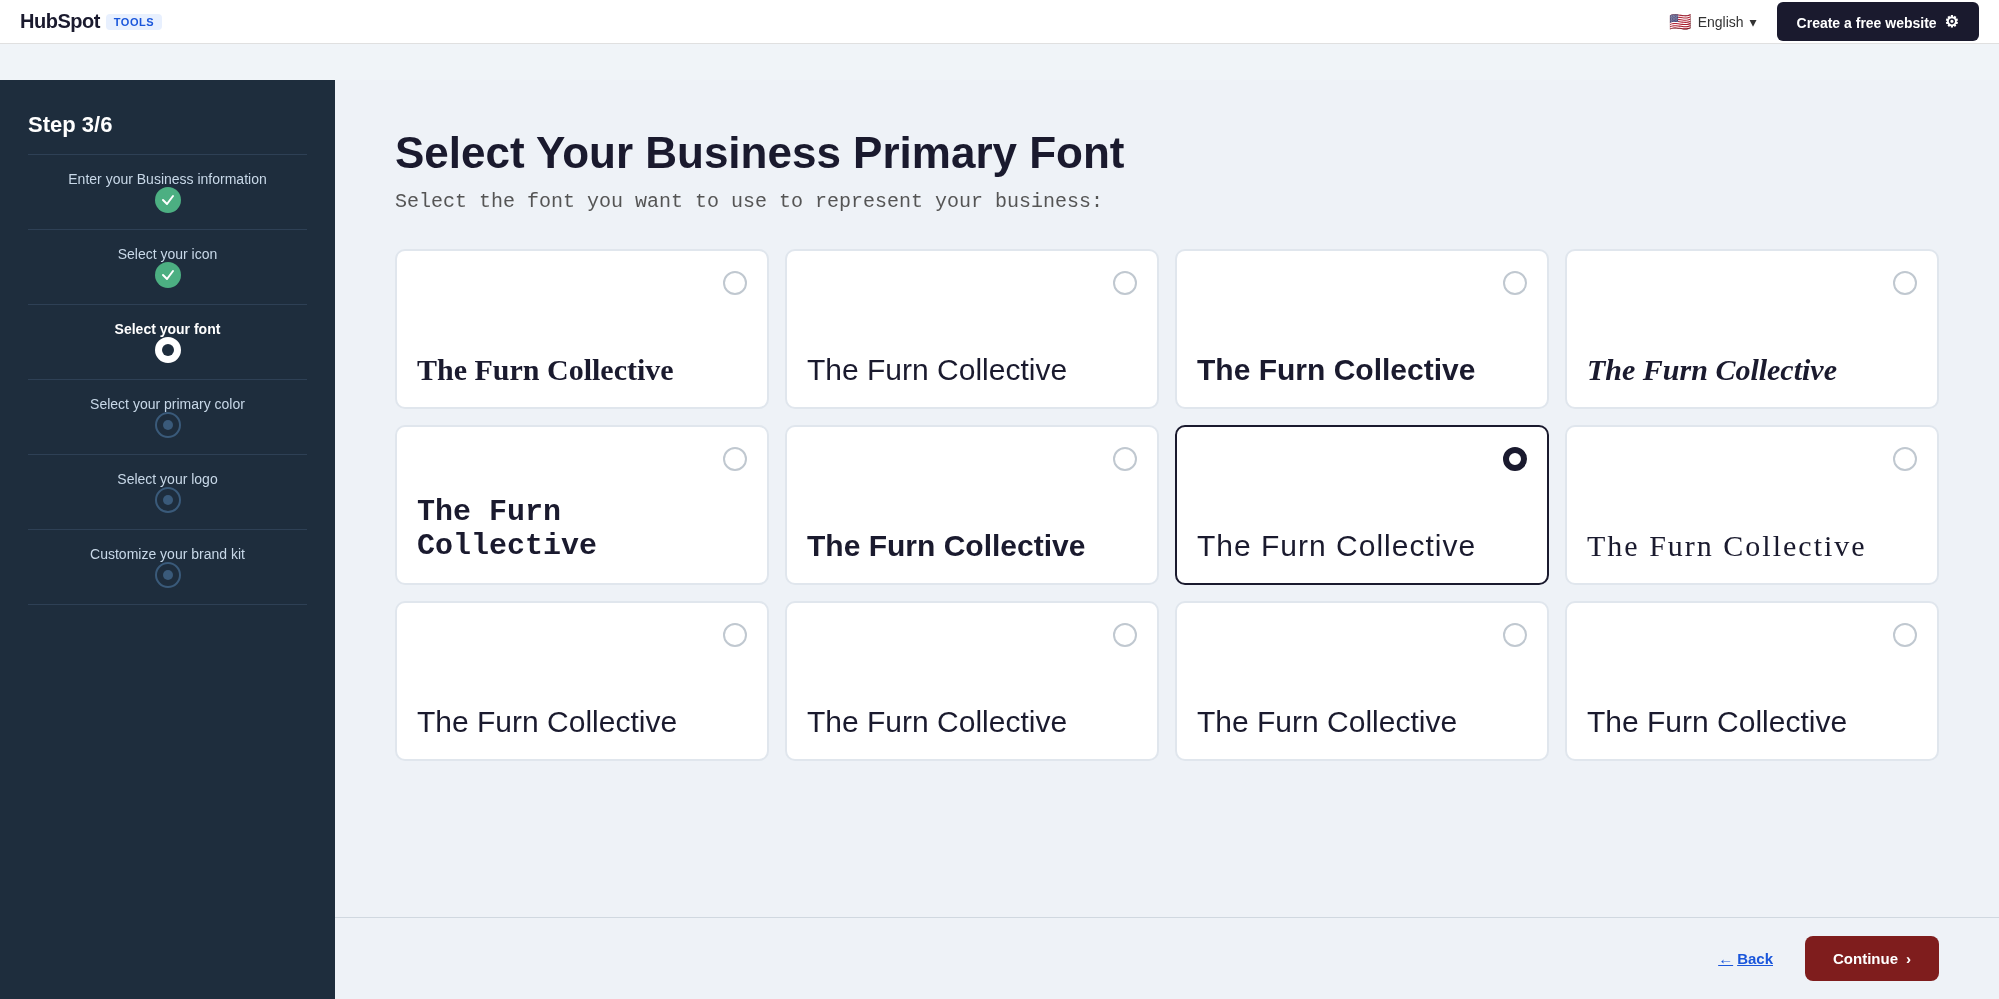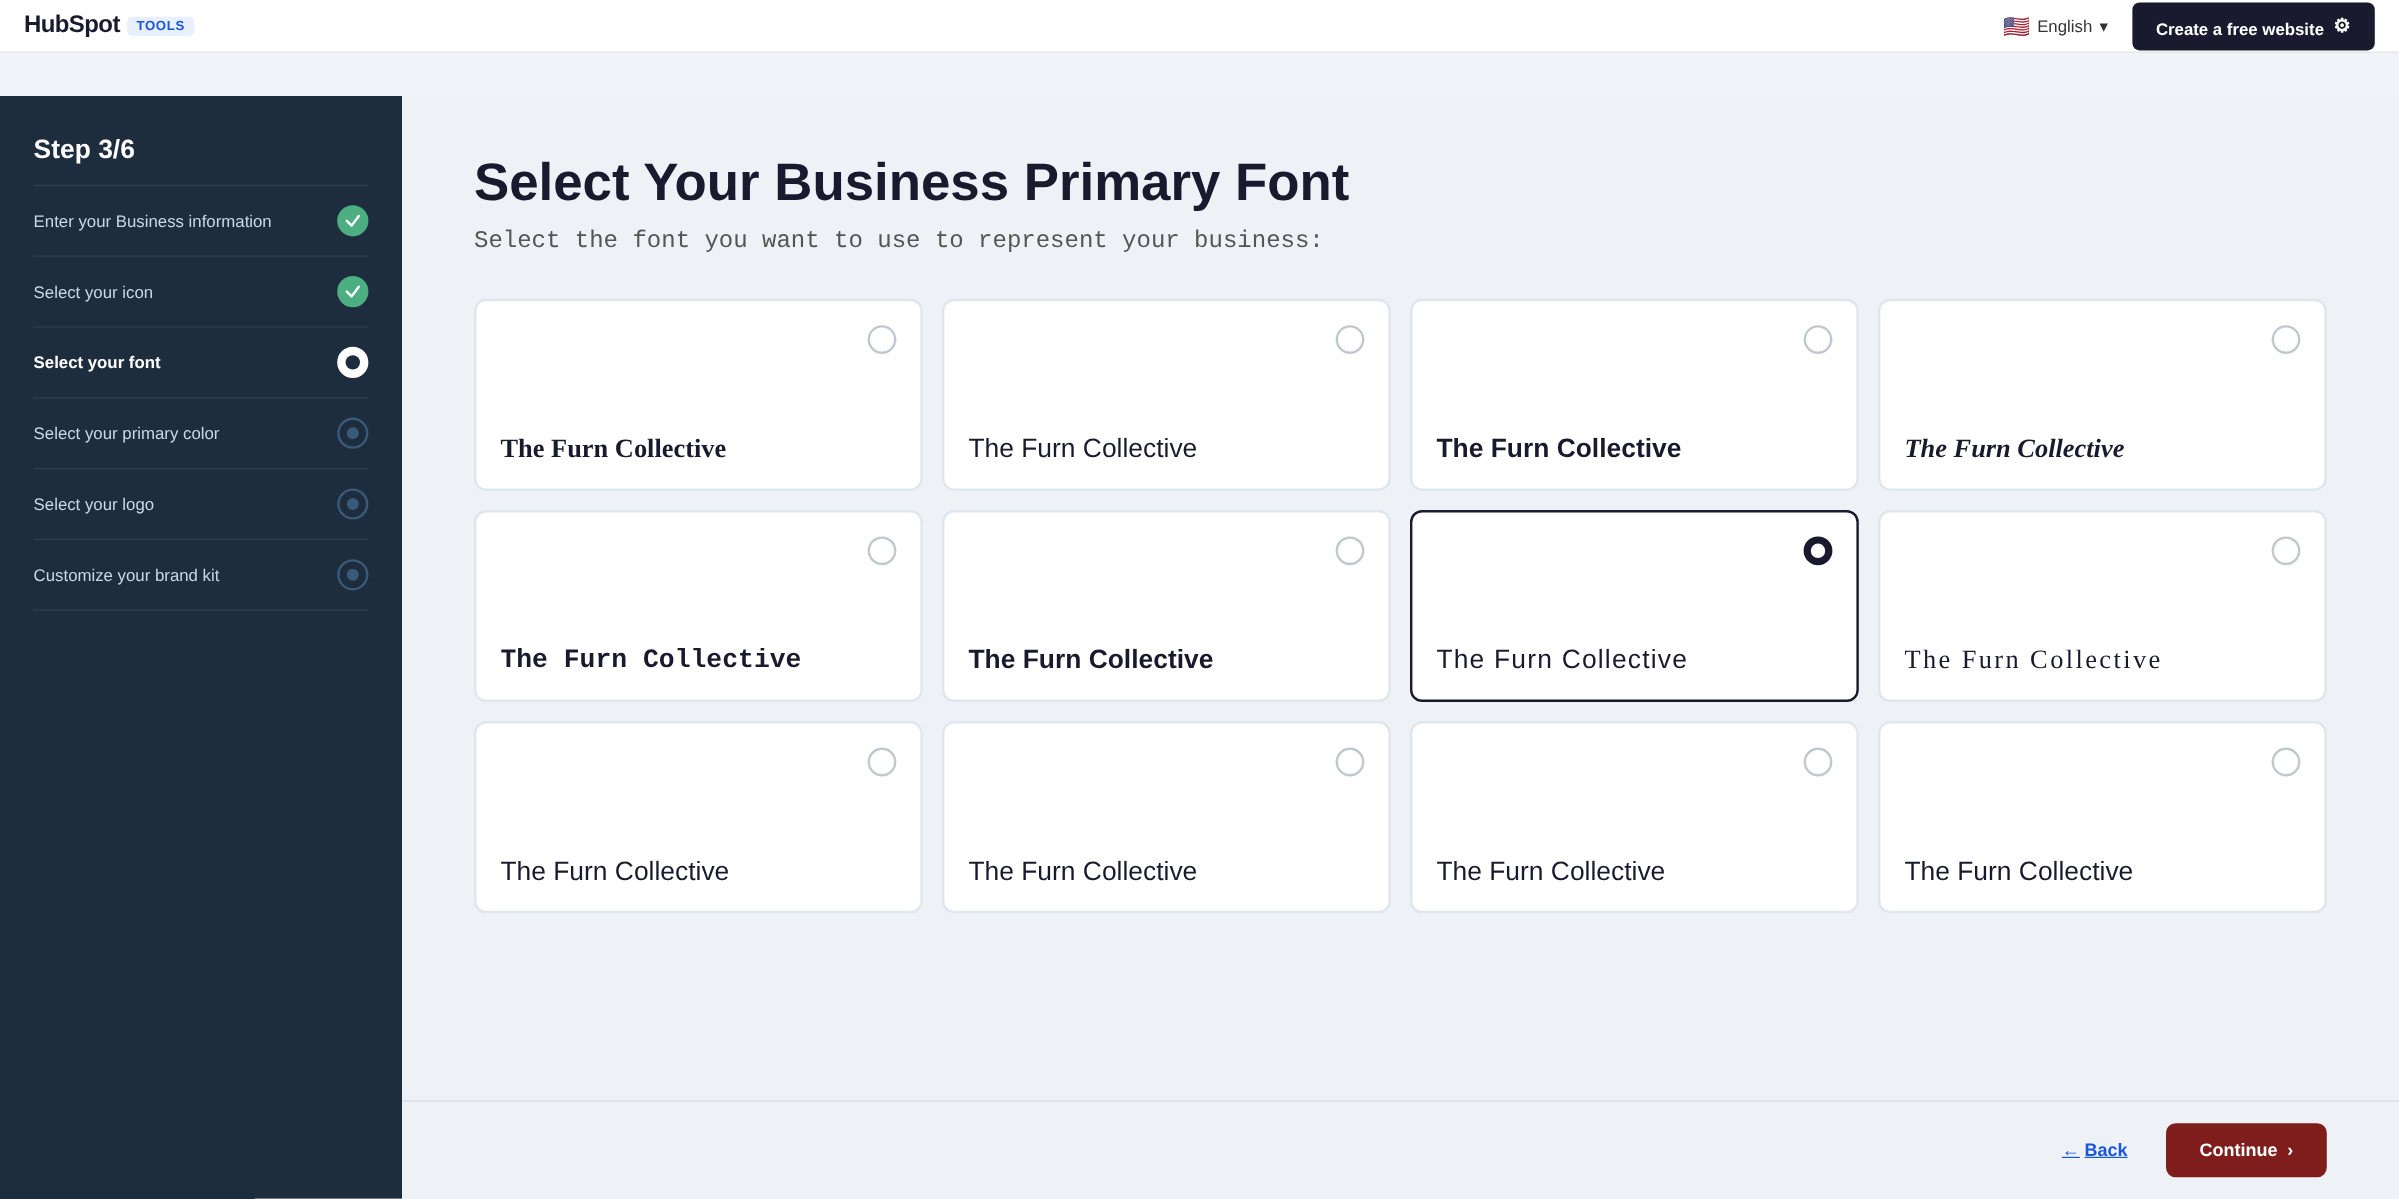--- a/index.html
+++ b/index.html
@@ -25,21 +25,21 @@
 
     
     .sidebar {
       width: 335px; min-width: 335px; background: #1e2d3d; color: #fff;
       padding: 32px 28px; display: flex; flex-direction: column; gap: 0;
       overflow-y: auto;
     }
     .step-label { font-size: 22px; font-weight: 700; margin-bottom: 16px; color: #fff; }
     .step-desc { font-size: 14px; color: #a8b8c8; line-height: 1.6; margin-bottom: 28px; }
     .sidebar-divider { border: none; border-top: 1px solid #2e4055; margin: 0; }
-    .sidebar-item { display: flex; align-items: center; justify-content: space-between; padding: 16px 0; cursor: pointer; }
+    .sidebar-item { display: flex; align-items: center; justify-content: space-between; padding: 16px 0; cursor: pointer; flex-direction: column; }
     .sidebar-item-label { font-size: 14px; color: #c8d8e8; font-weight: 500; }
     .sidebar-item-label.active { color: #fff; font-weight: 600; }
     .sidebar-icon-check { width: 26px; height: 26px; background: #4caf82; border-radius: 50%; display: flex; align-items: center; justify-content: center; flex-shrink: 0; }
     .sidebar-icon-check svg { width: 14px; height: 14px; }
     .sidebar-icon-active { width: 26px; height: 26px; border-radius: 50%; border: 3px solid #fff; background: #fff; display: flex; align-items: center; justify-content: center; flex-shrink: 0; }
     .sidebar-icon-active-inner { width: 12px; height: 12px; border-radius: 50%; background: #1e2d3d; }
     .sidebar-icon-pending { width: 26px; height: 26px; border-radius: 50%; border: 2px solid #3a5a7a; background: transparent; display: flex; align-items: center; justify-content: center; flex-shrink: 0; }
     .sidebar-icon-pending-inner { width: 10px; height: 10px; border-radius: 50%; background: #3a5a7a; }
 
     
@@ -50,21 +50,21 @@
     
     .font-grid { display: grid; grid-template-columns: repeat(4, 1fr); gap: 16px; }
     .font-card {
       background: #fff; border-radius: 10px; border: 2px solid #e0e6ed;
       padding: 20px; display: flex; flex-direction: column; align-items: flex-end;
       min-height: 160px; cursor: pointer; position: relative; transition: border-color 0.2s;
     }
     .font-card.selected { border-color: #1a1a2e; }
     .font-card-radio { width: 24px; height: 24px; border-radius: 50%; border: 2px solid #c0c8d0; background: transparent; margin-bottom: auto; }
     .font-card-radio.selected { border: 6px solid #1a1a2e; background: #fff; width: 24px; height: 24px; }
-    .font-card-text { margin-top: auto; width: 100%; text-align: left; padding-top: 12px; color: #1a1a2e; font-size: 22px; }
+    .font-card-text { margin-top: auto; width: 100%; text-align: left; padding-top: 12px; color: #1a1a2e; font-size: 30px; }
 
     
     .footer {
       position: fixed; bottom: 0; right: 0; left: 335px;
       background: #eef2f7; padding: 18px 60px;
       display: flex; align-items: center; justify-content: flex-end; gap: 32px;
       border-top: 1px solid #d0d8e0;
     }
     .back-btn { background: transparent; border: none; color: #1a56db; font-size: 15px; font-weight: 600; cursor: pointer; display: flex; align-items: center; gap: 4px; text-decoration: underline; }
     .continue-btn { background: #7f1d1d; color: #fff; border: none; border-radius: 8px; padding: 14px 28px; font-size: 15px; font-weight: 700; cursor: pointer; display: flex; align-items: center; gap: 8px; }

